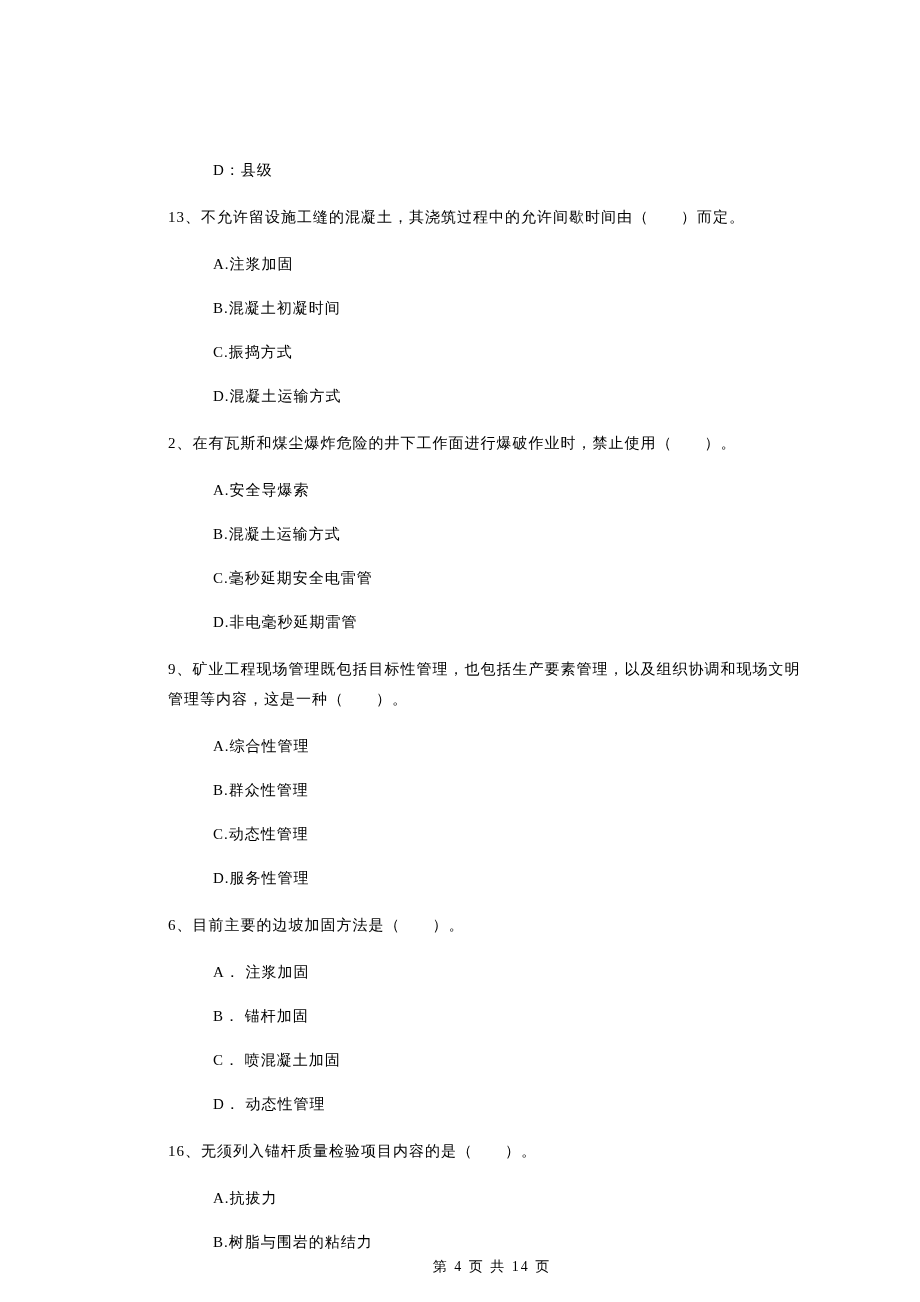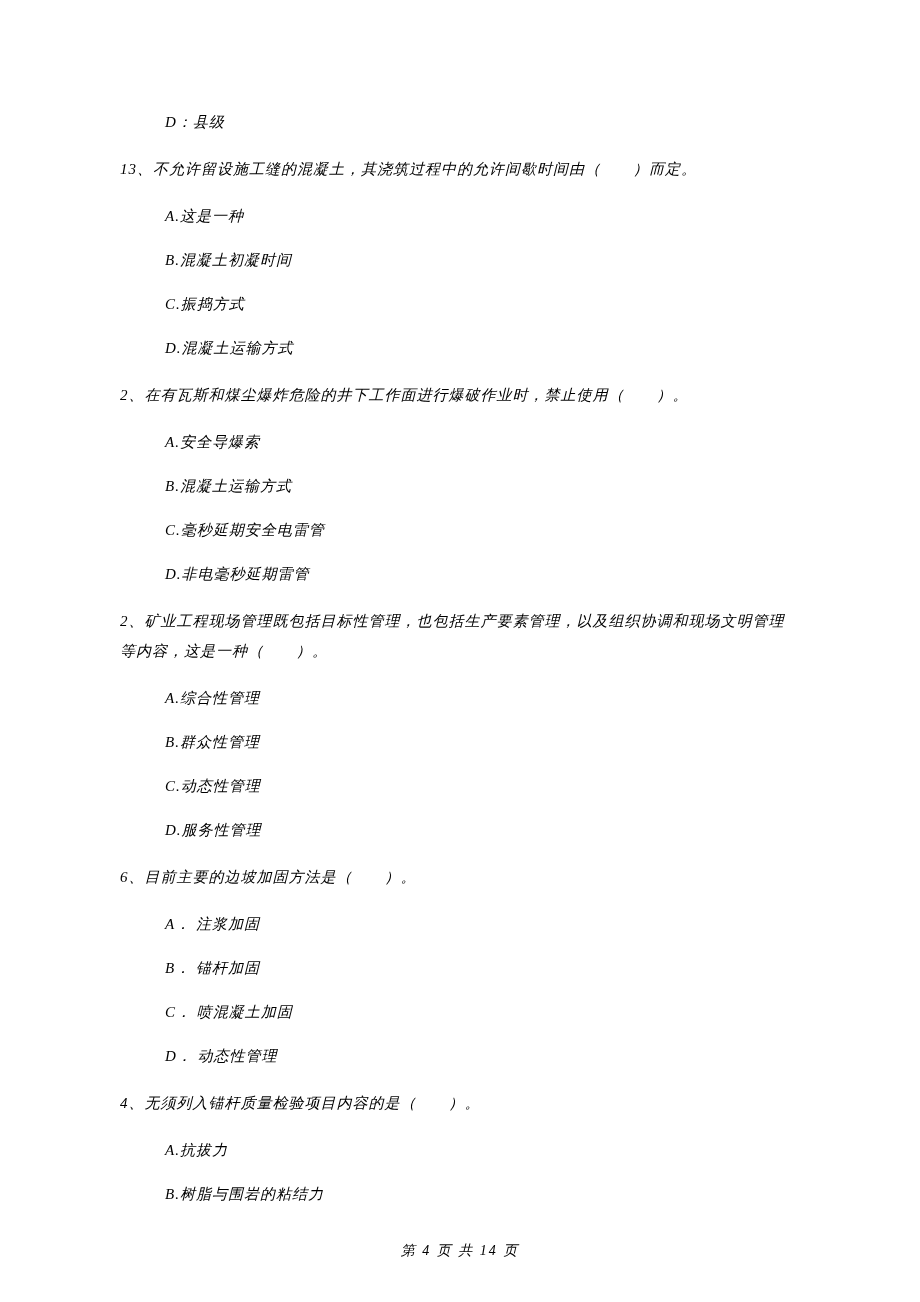--- a/index.html
+++ b/index.html
@@ -1,19 +1,18 @@
 <!DOCTYPE html>
 <html><head>
   <meta charset="utf-8">
   <style>
     * {
-      margin: 0;
+      margin: 16px;
       padding: 0;
       box-sizing: border-box;
-      font-style: italic;
     }
     body {
       font-family: "SimSun", "宋体", serif;
       font-size: 15px;
       line-height: 1.6;
       color: #000;
       background: #fff;
       width: 920px;
       min-height: 1302px;
       padding: 110px 120px 40px 120px;
@@ -38,40 +37,40 @@
       font-size: 14px;
       letter-spacing: 2px;
     }
   </style>
 </head>
 <body>
 
 <div class="option-indent">D：县级</div>
 
 <div class="question">13、不允许留设施工缝的混凝土，其浇筑过程中的允许间歇时间由（　　）而定。</div>
-<div class="option-indent">A.这是一种</div>
+<div class="option-indent">A.注浆加固</div>
 <div class="option-indent">B.混凝土初凝时间</div>
 <div class="option-indent">C.振捣方式</div>
 <div class="option-indent">D.混凝土运输方式</div>
 
 <div class="question">2、在有瓦斯和煤尘爆炸危险的井下工作面进行爆破作业时，禁止使用（　　）。</div>
 <div class="option-indent">A.安全导爆索</div>
 <div class="option-indent">B.混凝土运输方式</div>
 <div class="option-indent">C.毫秒延期安全电雷管</div>
 <div class="option-indent">D.非电毫秒延期雷管</div>
 
-<div class="question">2、矿业工程现场管理既包括目标性管理，也包括生产要素管理，以及组织协调和现场文明管理等内容，这是一种（　　）。</div>
+<div class="question">9、矿业工程现场管理既包括目标性管理，也包括生产要素管理，以及组织协调和现场文明管理等内容，这是一种（　　）。</div>
 <div class="option-indent">A.综合性管理</div>
 <div class="option-indent">B.群众性管理</div>
 <div class="option-indent">C.动态性管理</div>
 <div class="option-indent">D.服务性管理</div>
 
 <div class="question">6、目前主要的边坡加固方法是（　　）。</div>
 <div class="option-indent">A． 注浆加固</div>
 <div class="option-indent">B． 锚杆加固</div>
 <div class="option-indent">C． 喷混凝土加固</div>
 <div class="option-indent">D． 动态性管理</div>
 
-<div class="question">4、无须列入锚杆质量检验项目内容的是（　　）。</div>
+<div class="question">16、无须列入锚杆质量检验项目内容的是（　　）。</div>
 <div class="option-indent">A.抗拔力</div>
 <div class="option-indent">B.树脂与围岩的粘结力</div>
 
 <div class="footer">第 4 页 共 14 页</div>
 
 </body></html>

